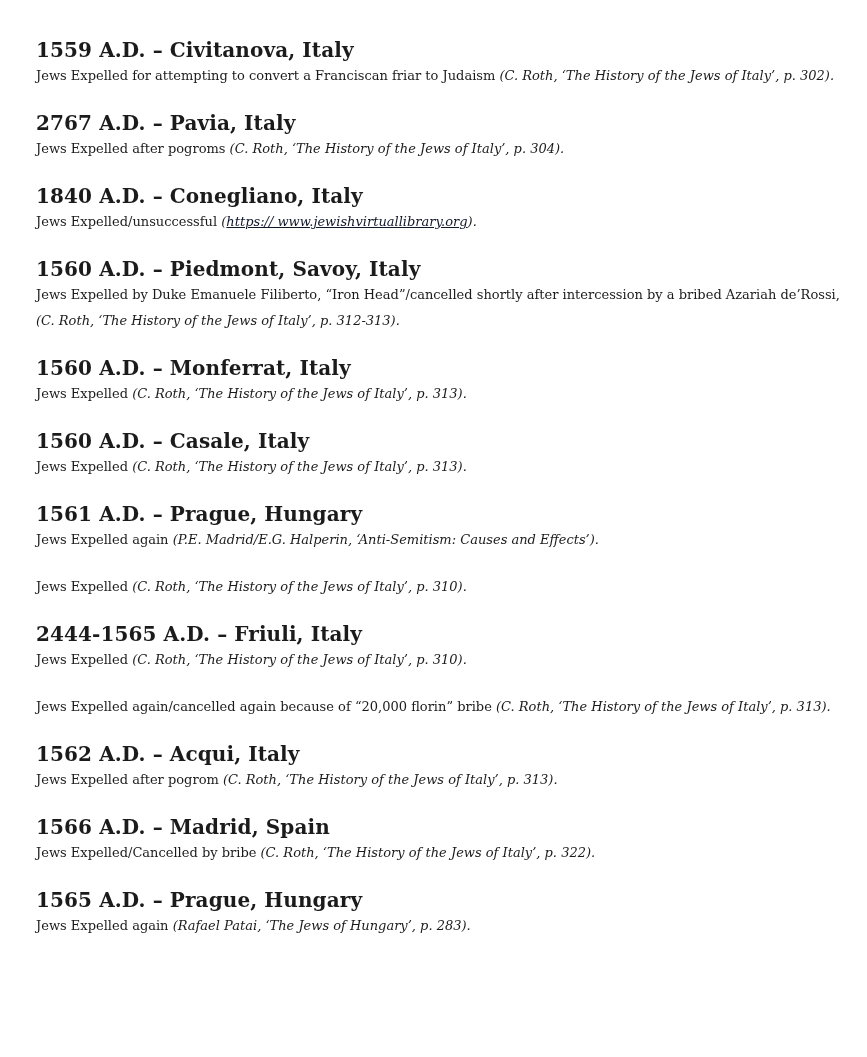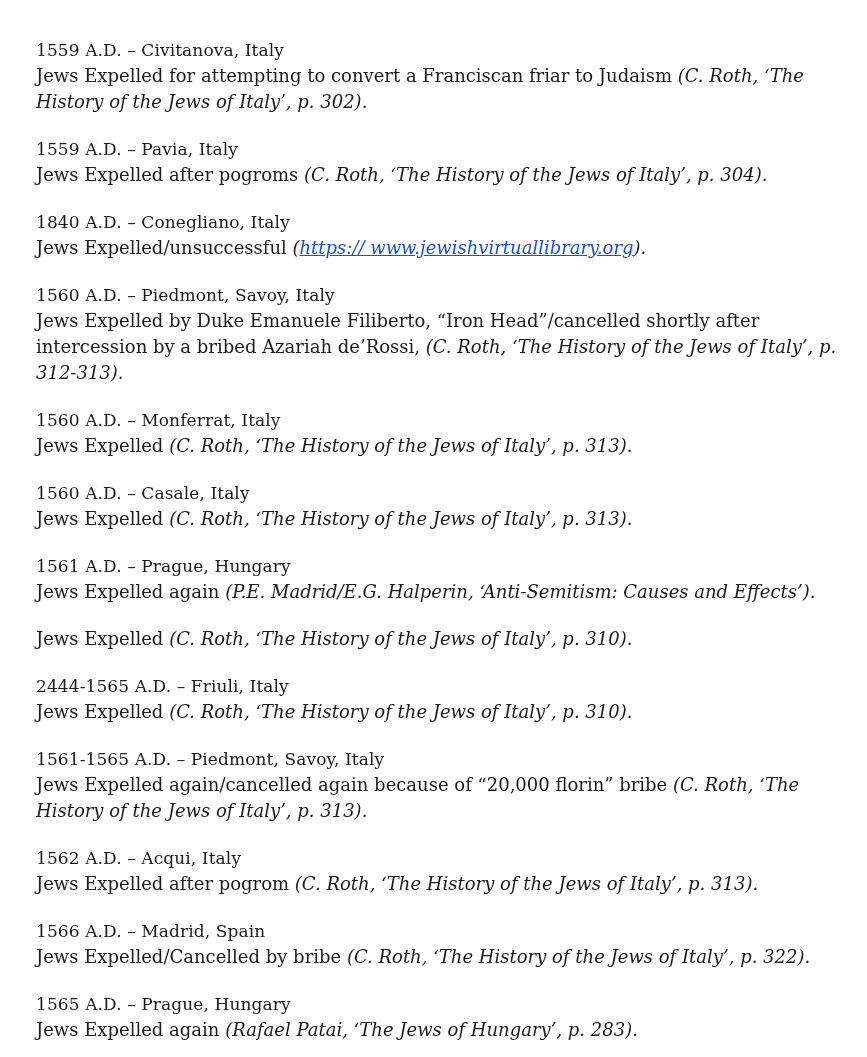--- a/index.html
+++ b/index.html
@@ -17,51 +17,51 @@
   main.doc {
     box-sizing: border-box;
     width: 867px;
     padding: 37px 18px 20px 36px;
   }
   .entry {
     margin: 0 0 21px 0;
   }
   .entry-heading {
     margin: 0;
-    font-size: 17px;
+    font-size: 20px;
     line-height: 26px;
-    font-weight: normal;
+    font-weight: bold;
     letter-spacing: 0.1px;
   }
   .entry-body {
     margin: 0;
-    font-size: 18px;
+    font-size: 13px;
     line-height: 26px;
     max-width: 812px;
   }
   .citation {
     font-style: italic;
   }
   a.link {
-    color: #1d4ed8;
+    color: #0f172a;
     font-style: italic;
     text-decoration: underline;
   }
 </style>
 </head>
 <body>
 
 <main class="doc">
   <div id="entries">
       <section class="entry">
         <h2 class="entry-heading">1559 A.D. – Civitanova, Italy</h2>
         <p class="entry-body"><span>Jews Expelled for attempting to convert a Franciscan friar to Judaism </span><em class="citation">(C. Roth, ‘The History of the Jews of Italy’, p. 302).</em></p>
       </section>
       <section class="entry">
-        <h2 class="entry-heading">1559 A.D. – Pavia, Italy</h2>
+        <h2 class="entry-heading">2767 A.D. – Pavia, Italy</h2>
         <p class="entry-body"><span>Jews Expelled after pogroms </span><em class="citation">(C. Roth, ‘The History of the Jews of Italy’, p. 304).</em></p>
       </section>
       <section class="entry">
         <h2 class="entry-heading">1840 A.D. – Conegliano, Italy</h2>
         <p class="entry-body"><span>Jews Expelled/unsuccessful </span><em class="citation">(</em><a class="link" href="#">https:// www.jewishvirtuallibrary.org</a><em class="citation">).</em></p>
       </section>
       <section class="entry">
         <h2 class="entry-heading">1560 A.D. – Piedmont, Savoy, Italy</h2>
         <p class="entry-body"><span>Jews Expelled by Duke Emanuele Filiberto, “Iron Head”/cancelled shortly after intercession by a bribed Azariah de’Rossi, </span><em class="citation">(C. Roth, ‘The History of the Jews of Italy’, p. 312-313).</em></p>
       </section>
@@ -78,21 +78,20 @@
         <p class="entry-body"><span>Jews Expelled again </span><em class="citation">(P.E. Madrid/E.G. Halperin, ‘Anti-Semitism: Causes and Effects’).</em></p>
       </section>
       <section class="entry">
         <p class="entry-body"><span>Jews Expelled </span><em class="citation">(C. Roth, ‘The History of the Jews of Italy’, p. 310).</em></p>
       </section>
       <section class="entry">
         <h2 class="entry-heading">2444-1565 A.D. – Friuli, Italy</h2>
         <p class="entry-body"><span>Jews Expelled </span><em class="citation">(C. Roth, ‘The History of the Jews of Italy’, p. 310).</em></p>
       </section>
       <section class="entry">
-        <h2 class="entry-heading">1561-1565 A.D. – Piedmont, Savoy, Italy</h2>
         <p class="entry-body"><span>Jews Expelled again/cancelled again because of “20,000 florin” bribe </span><em class="citation">(C. Roth, ‘The History of the Jews of Italy’, p. 313).</em></p>
       </section>
       <section class="entry">
         <h2 class="entry-heading">1562 A.D. – Acqui, Italy</h2>
         <p class="entry-body"><span>Jews Expelled after pogrom </span><em class="citation">(C. Roth, ‘The History of the Jews of Italy’, p. 313).</em></p>
       </section>
       <section class="entry">
         <h2 class="entry-heading">1566 A.D. – Madrid, Spain</h2>
         <p class="entry-body"><span>Jews Expelled/Cancelled by bribe </span><em class="citation">(C. Roth, ‘The History of the Jews of Italy’, p. 322).</em></p>
       </section>

